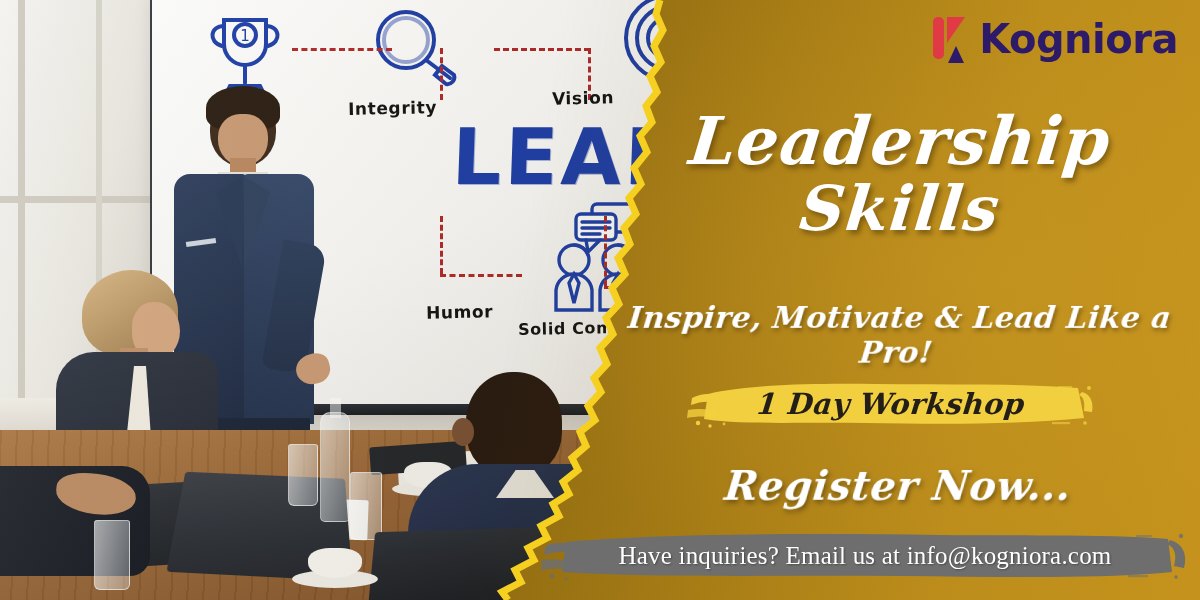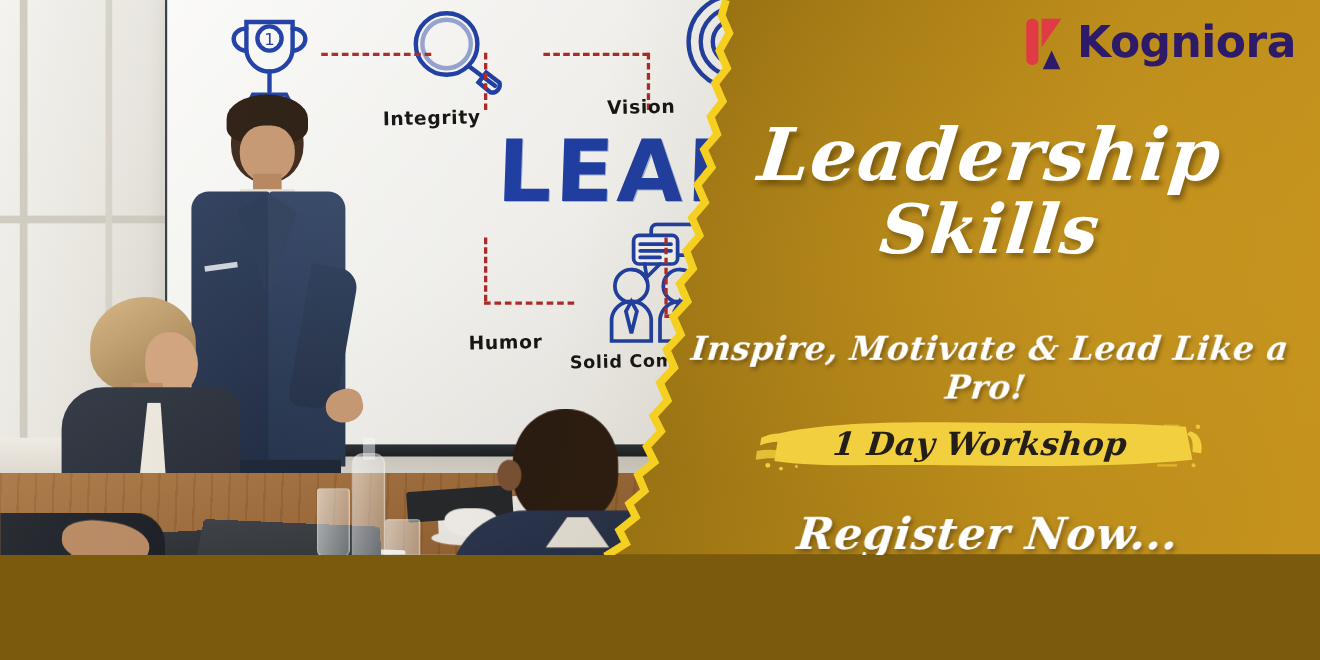--- a/index.html
+++ b/index.html
@@ -4,21 +4,21 @@
 <style>
   * { margin:0; padding:0; box-sizing:border-box; }
   html,body { width:1200px; height:600px; overflow:hidden; }
   body {
     font-family:"Liberation Sans", sans-serif;
     background:#7a5a0d;
   }
 
   #banner {
     position:relative;
-    width:1200px; height:504px;
+    width:1200px; height:600px;
     overflow:hidden;
   }
 
   
   .gold-bg {
     position:absolute; inset:0;
     background:linear-gradient(100deg,
         #6d4f0b 0%,
         #7a5a0d 22%,
         #8e6a10 42%,
@@ -518,14 +518,15 @@
     <path d="M2 30 C12 28, 24 30, 34 33 L32 40 C22 38, 10 38, 1 41 Z" fill="#6e6e6e" opacity=".85"></path>
     <circle cx="12" cy="46" r="2" fill="#6e6e6e"></circle>
     <circle cx="26" cy="49" r="1.6" fill="#6e6e6e" opacity=".85"></circle>
     <rect x="44" y="20" width="18" height="2.2" fill="#6e6e6e" opacity=".65"></rect>
     <path d="M630 10 C642 13, 648 24, 644 38 L634 36 C637 26, 635 17, 627 14 Z" fill="#6e6e6e"></path>
     <circle cx="641" cy="6" r="2.2" fill="#6e6e6e" opacity=".8"></circle>
     <circle cx="636" cy="47" r="1.8" fill="#6e6e6e" opacity=".8"></circle>
     <rect x="596" y="5" width="16" height="2" fill="#6e6e6e" opacity=".5"></rect>
     <rect x="588" y="45" width="20" height="2.2" fill="#6e6e6e" opacity=".55"></rect>
   </svg>
+  <div class="brush-gray-label">Have inquiries? Email us at info@kogniora.com</div>
 
 </div>
 
 </body></html>

